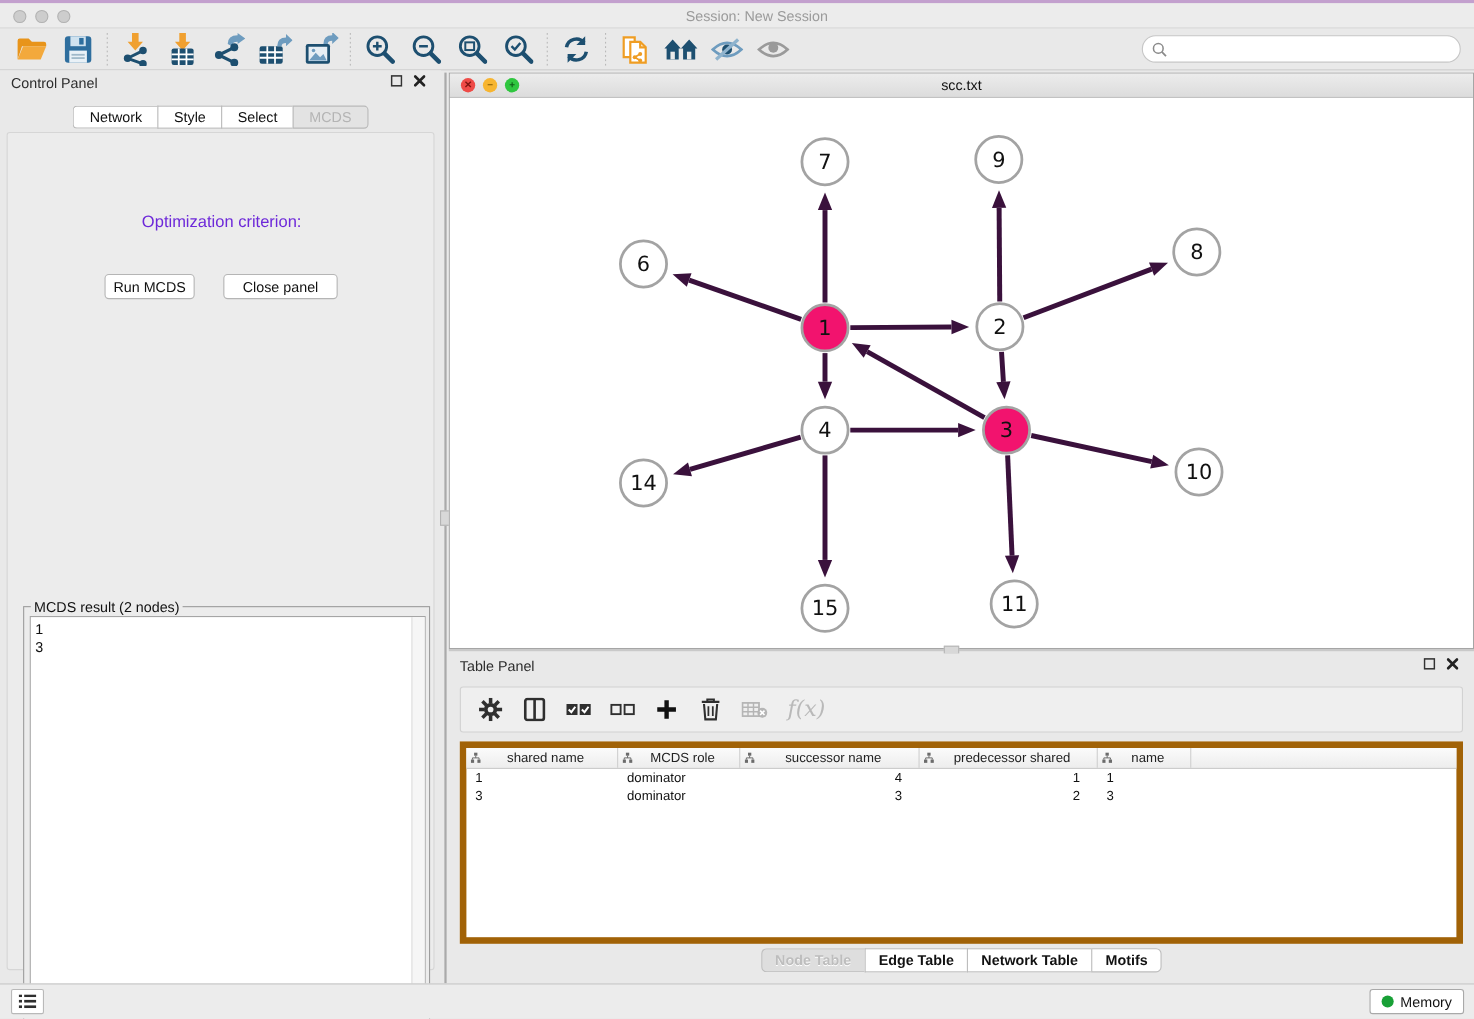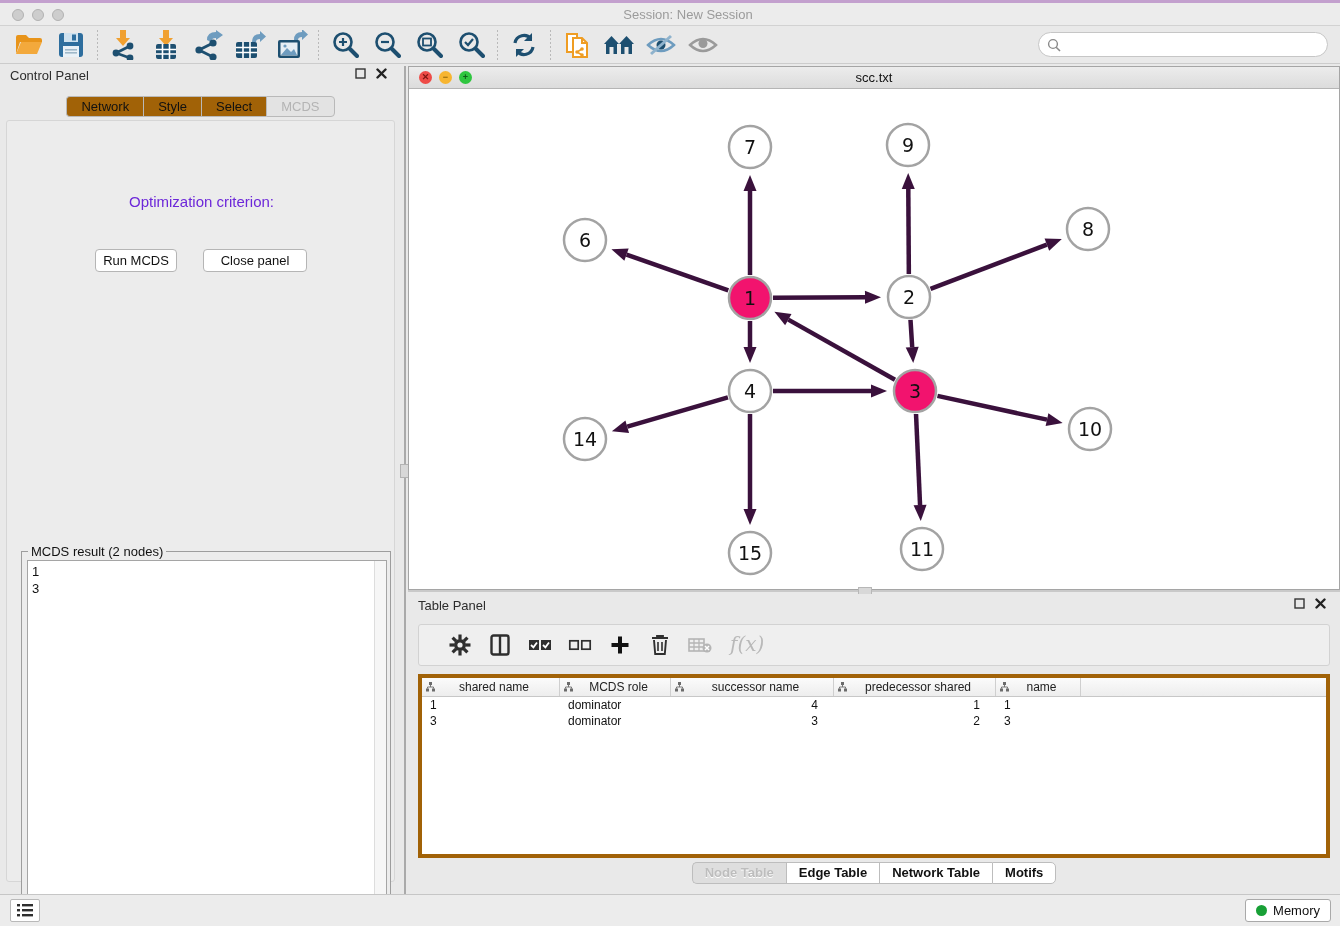--- a/index.html
+++ b/index.html
@@ -22,21 +22,21 @@
   .tb-sep { width:1px; height:30px; margin:0 5px;
     background-image:linear-gradient(#b9b9b9 40%, transparent 40%); background-size:1px 4px; }
   #search-wrap { position:absolute; right:12px; top:32px; width:290px; height:25px; background:#fff;
     border:1px solid #c6c6c6; border-radius:13px; display:flex; align-items:center; padding-left:8px; }
 
   
   #control-panel { left:0; top:64px; width:401px; height:830px; background:#e9e9e9; }
   #cp-title { left:10px; top:4px; font-size:13px; color:#2d2d2d; }
   .panel-btns { position:absolute; right:14px; top:4px; display:flex; gap:10px; align-items:center; }
   #cp-tabs { left:0; top:32px; width:401px; display:flex; justify-content:center; }
-  .seg-tab { height:21px; line-height:19px; padding:0 14px; font-size:13px; background:#a16207;
+  .seg-tab { height:21px; line-height:19px; padding:0 14px; font-size:13px; background:#ffffff;
     border:1px solid #b9b9b9; border-right:none; color:#111; cursor:default; }
   .seg-tab:first-child { border-radius:4px 0 0 4px; }
   .seg-tab:last-child { border-radius:0 4px 4px 0; border-right:1px solid #b9b9b9; }
   .seg-tab.disabled { background:#e3e3e3; color:#b4b4b4; }
   #cp-pane { left:6px; top:56px; width:389px; height:762px; background:#ececec;
     border:1px solid #d6d6d6; border-radius:3px; }
   #opt-label { left:0; top:72px; width:389px; text-align:center; font-size:15px; color:#6d28d9; }
   #opt-select { left:39px; top:95px; width:307px; height:23px; background:#fff; border:1px solid #b5b5b5;
     border-radius:4px; font-size:13px; color:#111; display:flex; align-items:center;
     padding:0 8px; justify-content:space-between; }
@@ -69,23 +69,23 @@
     border-bottom:1px solid #b5b5b5; }
   .mac-btn { position:absolute; top:4px; width:13px; height:13px; border-radius:50%;
     font-size:9px; line-height:12px; text-align:center; font-weight:bold; }
   #net-title { width:100%; text-align:center; font-size:13px; color:#111; line-height:21px; }
   #net-canvas { left:0; top:22px; width:930px; height:500px; background:#fff; }
 
   
   #table-panel { left:408px; top:594px; width:932px; height:300px; background:#e9e9e9; }
   #tp-title { left:10px; top:4px; font-size:13px; color:#2d2d2d; }
   #tp-toolbar { left:10px; top:30px; width:912px; height:42px; background:#efefef;
-    border:1px solid #d2d2d2; border-radius:3px; display:flex; align-items:center; padding-left:28px; gap:14px; }
+    border:1px solid #d2d2d2; border-radius:3px; display:flex; align-items:center; padding-left:14px; gap:14px; }
   .tp-icon { width:26px; height:26px; display:flex; align-items:center; justify-content:center; }
-  #data-table { left:10px; top:80px; width:912px; height:184px; background:#fff; border:4px solid #a16207; }
+  #data-table { left:10px; top:80px; width:912px; height:184px; background:#fff; border:6px solid #a16207; }
   #thead { display:flex; height:19px; background:linear-gradient(#fbfbfb,#ededed);
     border-bottom:1px solid #c7c7c7; }
   .th { display:flex; align-items:center; font-size:12px; color:#222; border-right:1px solid #cfcfcf;
     padding-left:4px; position:relative; }
   .th .th-label { flex:1; text-align:center; padding-right:6px; }
   .tr { display:flex; height:16px; font-size:12px; color:#111; }
   .td { overflow:hidden; white-space:nowrap; }
   #bottom-tabs { left:0; top:268px; width:932px; display:flex; justify-content:center; }
   .bt-tab { height:22px; line-height:20px; padding:0 12px; font-size:13px; font-weight:bold; background:#fff;
     border:1px solid #bdbdbd; border-right:none; color:#111; }

